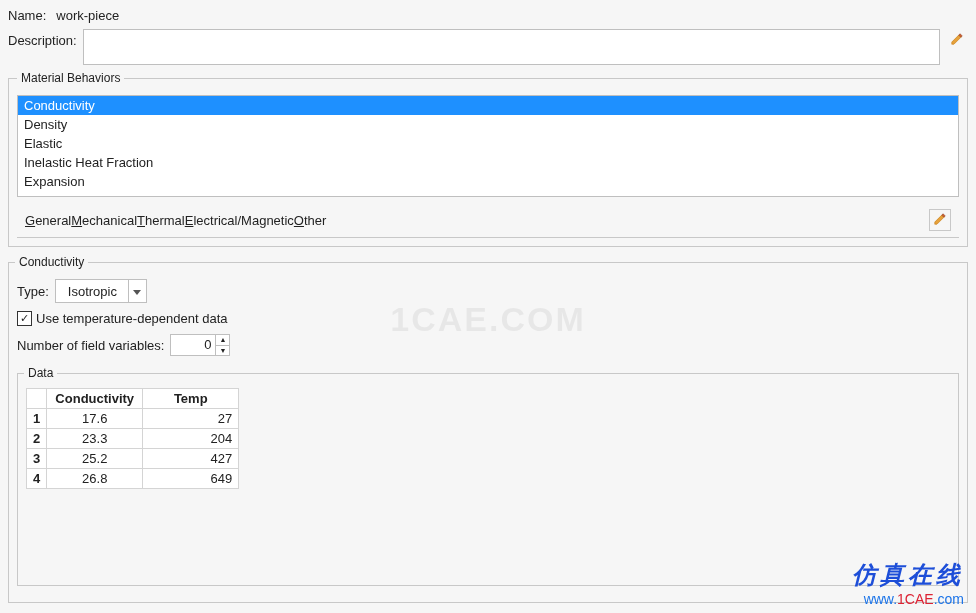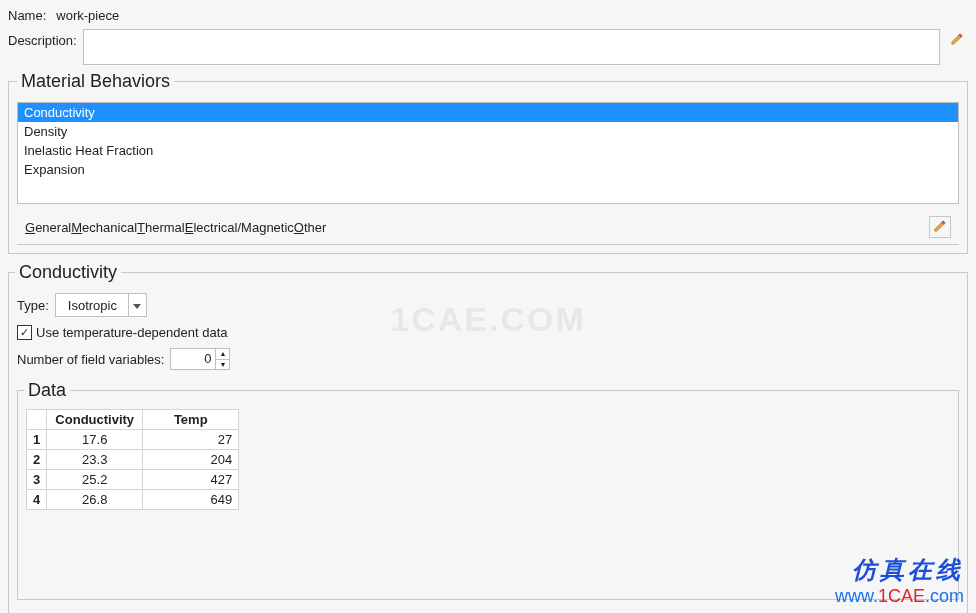--- a/index.html
+++ b/index.html
@@ -23,21 +23,21 @@
     font-family: inherit;
     font-size: 13px;
     resize: none;
   }
   fieldset {
     border: 1px solid #c8c8c8;
     margin: 0 0 8px 0;
     padding: 10px 8px 8px 8px;
     position: relative;
   }
-  legend { padding: 0 4px; font-size: 18px; }
+  legend { padding: 0 4px; font-size: 12px; }
   .beh-list {
     border: 1px solid #bfbfbf;
     background: #fff;
     height: 102px;
     overflow-y: scroll;
     width: 100%;
   }
   .beh-item {
     padding: 2px 6px;
     cursor: default;
@@ -133,21 +133,21 @@
   .footer {
     position: absolute;
     right: 12px; bottom: 6px;
     text-align: right;
     font-family: "Microsoft YaHei", sans-serif;
     pointer-events: none;
   }
   .footer .cn {
     color: #1d4ed8; font-size: 24px; font-style: italic; font-weight: 600; letter-spacing: 4px;
   }
-  .footer .url { font-size: 18px; margin-left: 40px; }
+  .footer .url { font-size: 14px; margin-left: 40px; }
   .footer .url .w { color: #1a73e8; }
   .footer .url .o { color: #d23; }
 </style>
 </head>
 <body>
 
 <div class="wrap">
   <div class="row">
     <span class="lbl">Name:</span>
     <span style="padding-left:4px;">work-piece</span>
@@ -163,20 +163,21 @@
           </svg>
       </span>
     </span>
   </div>
 
   <fieldset>
     <legend>Material Behaviors</legend>
     <div class="beh-list">
       <div class="beh-item selected">Conductivity</div>
       <div class="beh-item">Density</div>
+      <div class="beh-item">Elastic</div>
       <div class="beh-item">Inelastic Heat Fraction</div>
       <div class="beh-item">Expansion</div>
     </div>
     <div class="menurow" style="margin-top:6px; border-top:none; position:relative;">
       <span class="menuitem"><span class="u">G</span><span>eneral</span></span>
       <span class="menuitem"><span class="u">M</span><span>echanical</span></span>
       <span class="menuitem"><span class="u">T</span><span>hermal</span></span>
       <span class="menuitem"><span class="u">E</span><span>lectrical/Magnetic</span></span>
       <span class="menuitem"><span class="u">O</span><span>ther</span></span>
       <span style="flex:1"></span>

